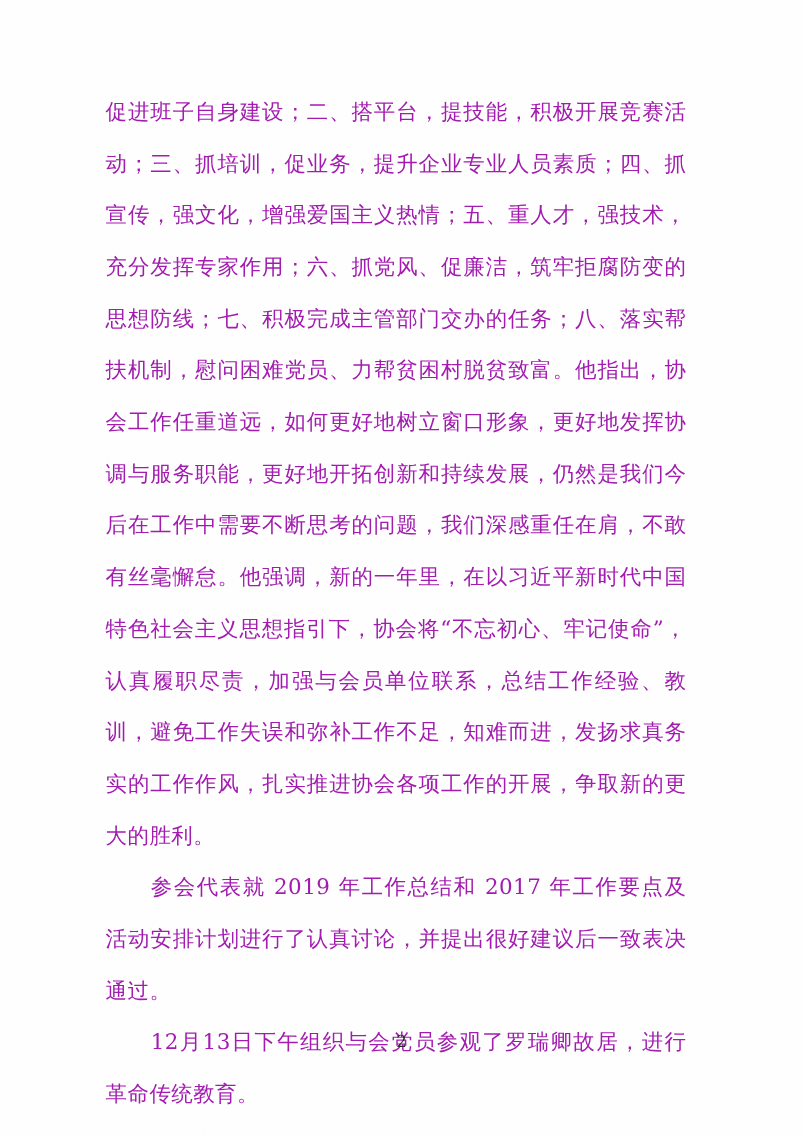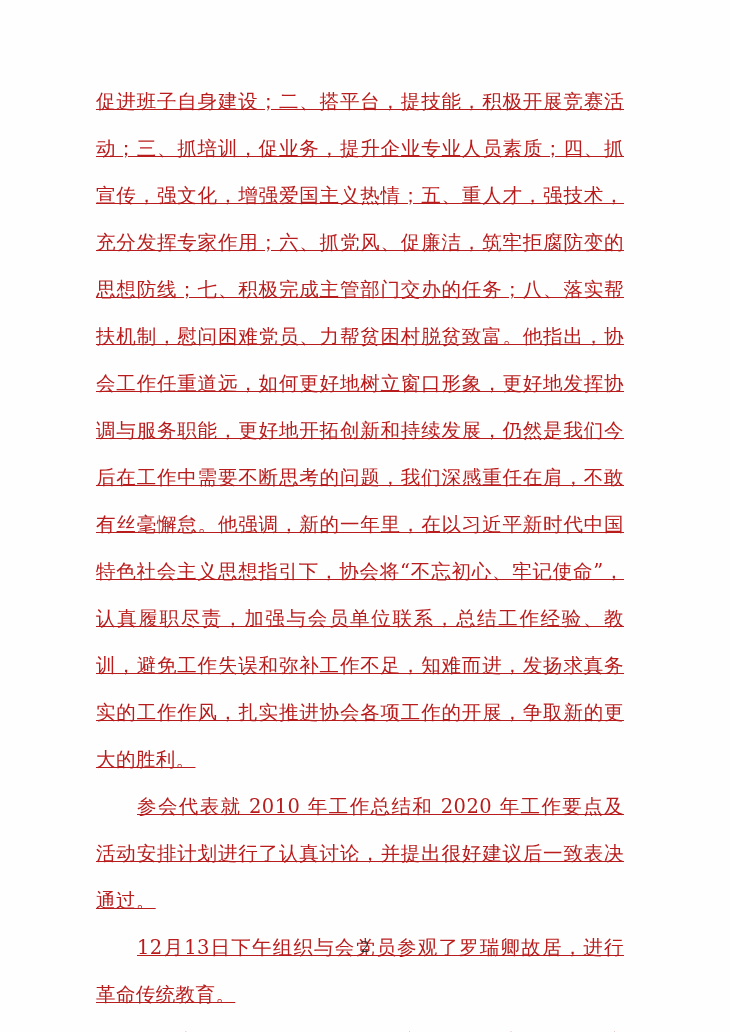--- a/index.html
+++ b/index.html
@@ -23,25 +23,24 @@
   .content {
     position: absolute;
     left: 96px;
     top: 78px;
     width: 540px;
   }
   .para {
     margin: 0 12px 0 0;
     font-size: 19.5px;
     line-height: 47px;
-    color: #b91c1c;
+    color: #a21caf;
     text-align: justify;
     text-justify: inter-ideograph;
     letter-spacing: 0.4px;
-    text-decoration: underline;
   }
   .para.indent {
     text-indent: 41px;
   }
   .block-main {
     margin-bottom: 0;
   }
   .page-number {
     position: absolute;
     left: 0;
@@ -52,18 +51,18 @@
     color: #2b2b2b;
     font-family: "DejaVu Serif", serif;
   }
 </style>
 </head>
 <body>
 
 <div class="page">
   <div class="content">
     <p class="para block-main">促进班子自身建设；二、搭平台，提技能，积极开展竞赛活动；三、抓培训，促业务，提升企业专业人员素质；四、抓宣传，强文化，增强爱国主义热情；五、重人才，强技术，充分发挥专家作用；六、抓党风、促廉洁，筑牢拒腐防变的思想防线；七、积极完成主管部门交办的任务；八、落实帮扶机制，慰问困难党员、力帮贫困村脱贫致富。他指出，协会工作任重道远，如何更好地树立窗口形象，更好地发挥协调与服务职能，更好地开拓创新和持续发展，仍然是我们今后在工作中需要不断思考的问题，我们深感重任在肩，不敢有丝毫懈怠。他强调，新的一年里，在以习近平新时代中国特色社会主义思想指引下，协会将“不忘初心、牢记使命”，认真履职尽责，加强与会员单位联系，总结工作经验、教训，避免工作失误和弥补工作不足，知难而进，发扬求真务实的工作作风，扎实推进协会各项工作的开展，争取新的更大的胜利。</p>
-    <p class="para indent">参会代表就 2010 年工作总结和 2020 年工作要点及活动安排计划进行了认真讨论，并提出很好建议后一致表决通过。</p>
+    <p class="para indent">参会代表就 2019 年工作总结和 2017 年工作要点及活动安排计划进行了认真讨论，并提出很好建议后一致表决通过。</p>
     <p class="para indent">12月13日下午组织与会党员参观了罗瑞卿故居，进行革命传统教育。</p>
     <p class="para indent">在大家的共同努力下，第二届六次理事会完成了各项议程，取得了圆满成功。</p>
   </div>
   <div class="page-number">2</div>
 </div>
 
 </body></html>

